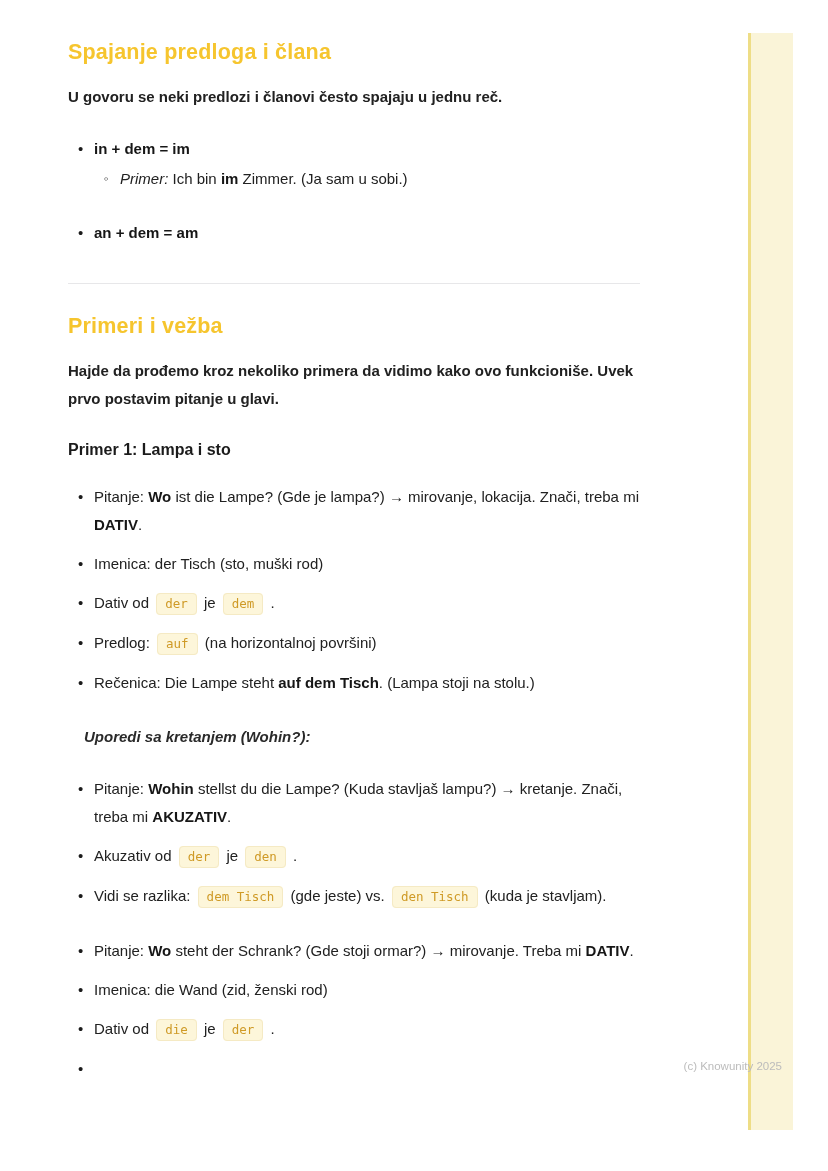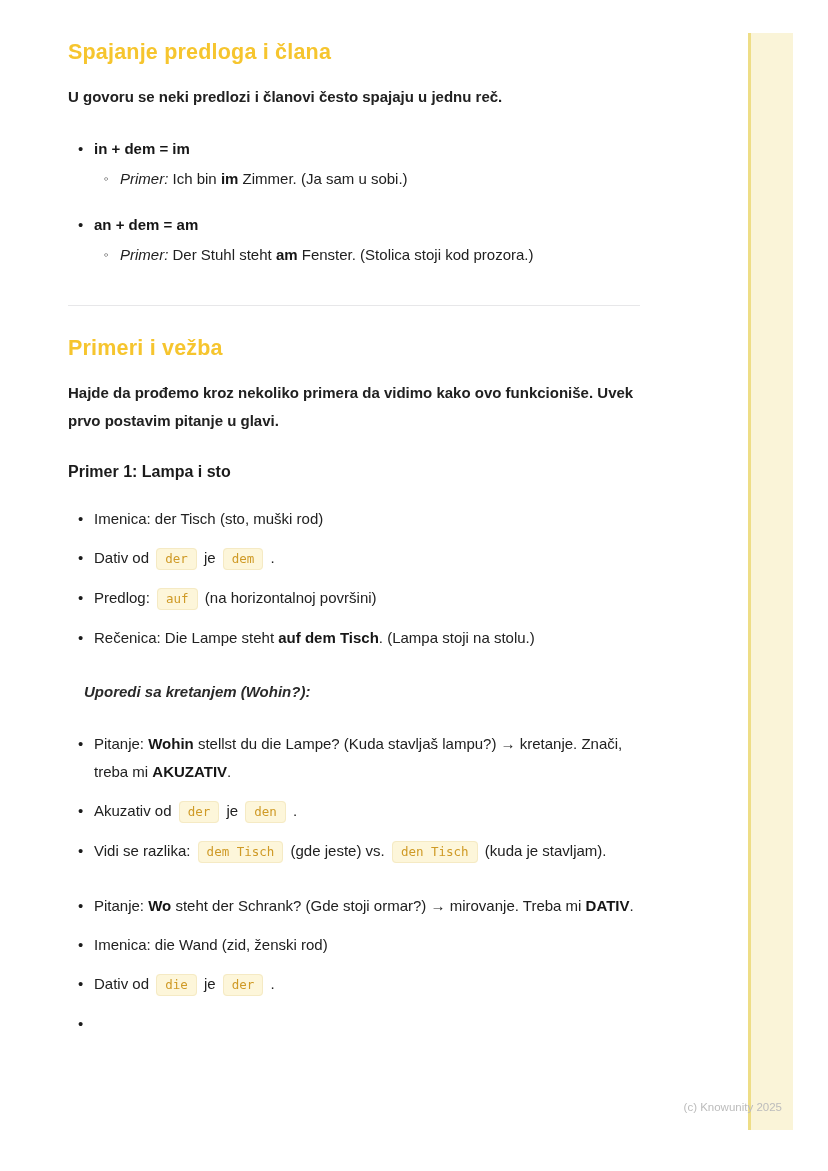--- a/index.html
+++ b/index.html
@@ -28,60 +28,59 @@
     font-size:16px;font-weight:700;color:#1b1b1b;
     margin:28px 0 16px;
   }
   .doc p{font-size:15px;line-height:28px;margin:16px 0 22px;font-weight:bold;}
   .doc p.italic{font-style:italic;margin:26px 16px 24px;color:#2a2a2a;}
   .doc ul{list-style:none;margin:24px 0 26px;padding-left:26px;font-size:15px;line-height:28px;}
   .doc li{position:relative;margin-bottom:11px;}
   .doc li::before{content:"\2022";position:absolute;left:-16px;top:0;color:#1b1b1b;}
   .doc ul.sub{margin:2px 0 0;padding-left:26px;}
   .doc ul.sub li::before{content:"\25E6";font-size:13px;color:#333;}
-  .doc ul.rules > li{margin-bottom:18px;}
+  .doc ul.rules > li{margin-bottom:26px;}
   .doc ul.rules > li:last-child{margin-bottom:0;}
   .run-b{font-weight:700;color:#161616;}
   .run-i{font-style:italic;}
   .chip{
     font-family:"DejaVu Sans Mono","Liberation Mono",monospace;
     font-size:12.5px;color:var(--chip-text);
     background:var(--chip-bg);border:1px solid var(--chip-border);
     border-radius:4px;padding:2px 8px 3px;margin:0 3px;white-space:nowrap;
   }
   hr.divider{border:none;border-top:1px solid var(--divider);margin:36px 0 30px;}
   .page-strip{
     position:absolute;left:748px;top:33px;width:45px;height:1097px;
     background:var(--strip-fill);border-left:3px solid var(--strip-edge);
     box-sizing:border-box;
   }
   .copyright{
-    position:absolute;top:1101px;right:46px;
+    position:absolute;top:1060px;right:46px;
     font-size:11.5px;color:var(--muted);
   }
 </style>
 </head>
 <body>
 
 <div class="doc">
     <h2>Spajanje predloga i člana</h2>
     <p><span class="run">U govoru se neki predlozi i članovi često spajaju u jednu reč.</span></p>
     <ul class="rules">
       <li><span class="run-b">in + dem = im</span><ul class="sub">
           <li><span class="run-i">Primer:</span><span class="run"> Ich bin </span><span class="run-b">im</span><span class="run"> Zimmer. (Ja sam u sobi.)</span></li>
         </ul></li>
-      <li><span class="run-b">an + dem = am</span><ul class="sub">
-          <li><span class="run-i">Primer:</span><span class="run"> Der Stuhl steht </span><span class="run-b">am</span><span class="run"> Fenster. (Stolica stoji kod prozora.)</span></li>
-        </ul></li>
+      <li><span class="run-b">an + dem = am</span></li>
     </ul>
     <hr class="divider">
     <h2>Primeri i vežba</h2>
     <p><span class="run">Hajde da prođemo kroz nekoliko primera da vidimo kako ovo funkcioniše. Uvek prvo postavim pitanje u glavi.</span></p>
     <h3>Primer 1: Lampa i sto</h3>
     <ul>
+      <li><span class="run">Pitanje: </span><span class="run-b">Wo</span><span class="run"> ist die Lampe? (Gde je lampa?) → mirovanje, lokacija. Znači, treba mi </span><span class="run-b">DATIV</span><span class="run">.</span></li>
       <li><span class="run">Imenica: der Tisch (sto, muški rod)</span></li>
       <li><span class="run">Dativ od </span><code class="chip">der</code><span class="run"> je </span><code class="chip">dem</code><span class="run"> .</span></li>
       <li><span class="run">Predlog: </span><code class="chip">auf</code><span class="run"> (na horizontalnoj površini)</span></li>
       <li><span class="run">Rečenica: Die Lampe steht </span><span class="run-b">auf dem Tisch</span><span class="run">. (Lampa stoji na stolu.)</span></li>
     </ul>
     <p class="italic"><span class="run">Uporedi sa kretanjem (Wohin?):</span></p>
     <ul>
       <li><span class="run">Pitanje: </span><span class="run-b">Wohin</span><span class="run"> stellst du die Lampe? (Kuda stavljaš lampu?) → kretanje. Znači, treba mi </span><span class="run-b">AKUZATIV</span><span class="run">.</span></li>
       <li><span class="run">Akuzativ od </span><code class="chip">der</code><span class="run"> je </span><code class="chip">den</code><span class="run"> .</span></li>
       <li><span class="run">Vidi se razlika: </span><code class="chip">dem Tisch</code><span class="run"> (gde jeste) vs. </span><code class="chip">den Tisch</code><span class="run"> (kuda je stavljam).</span></li>

